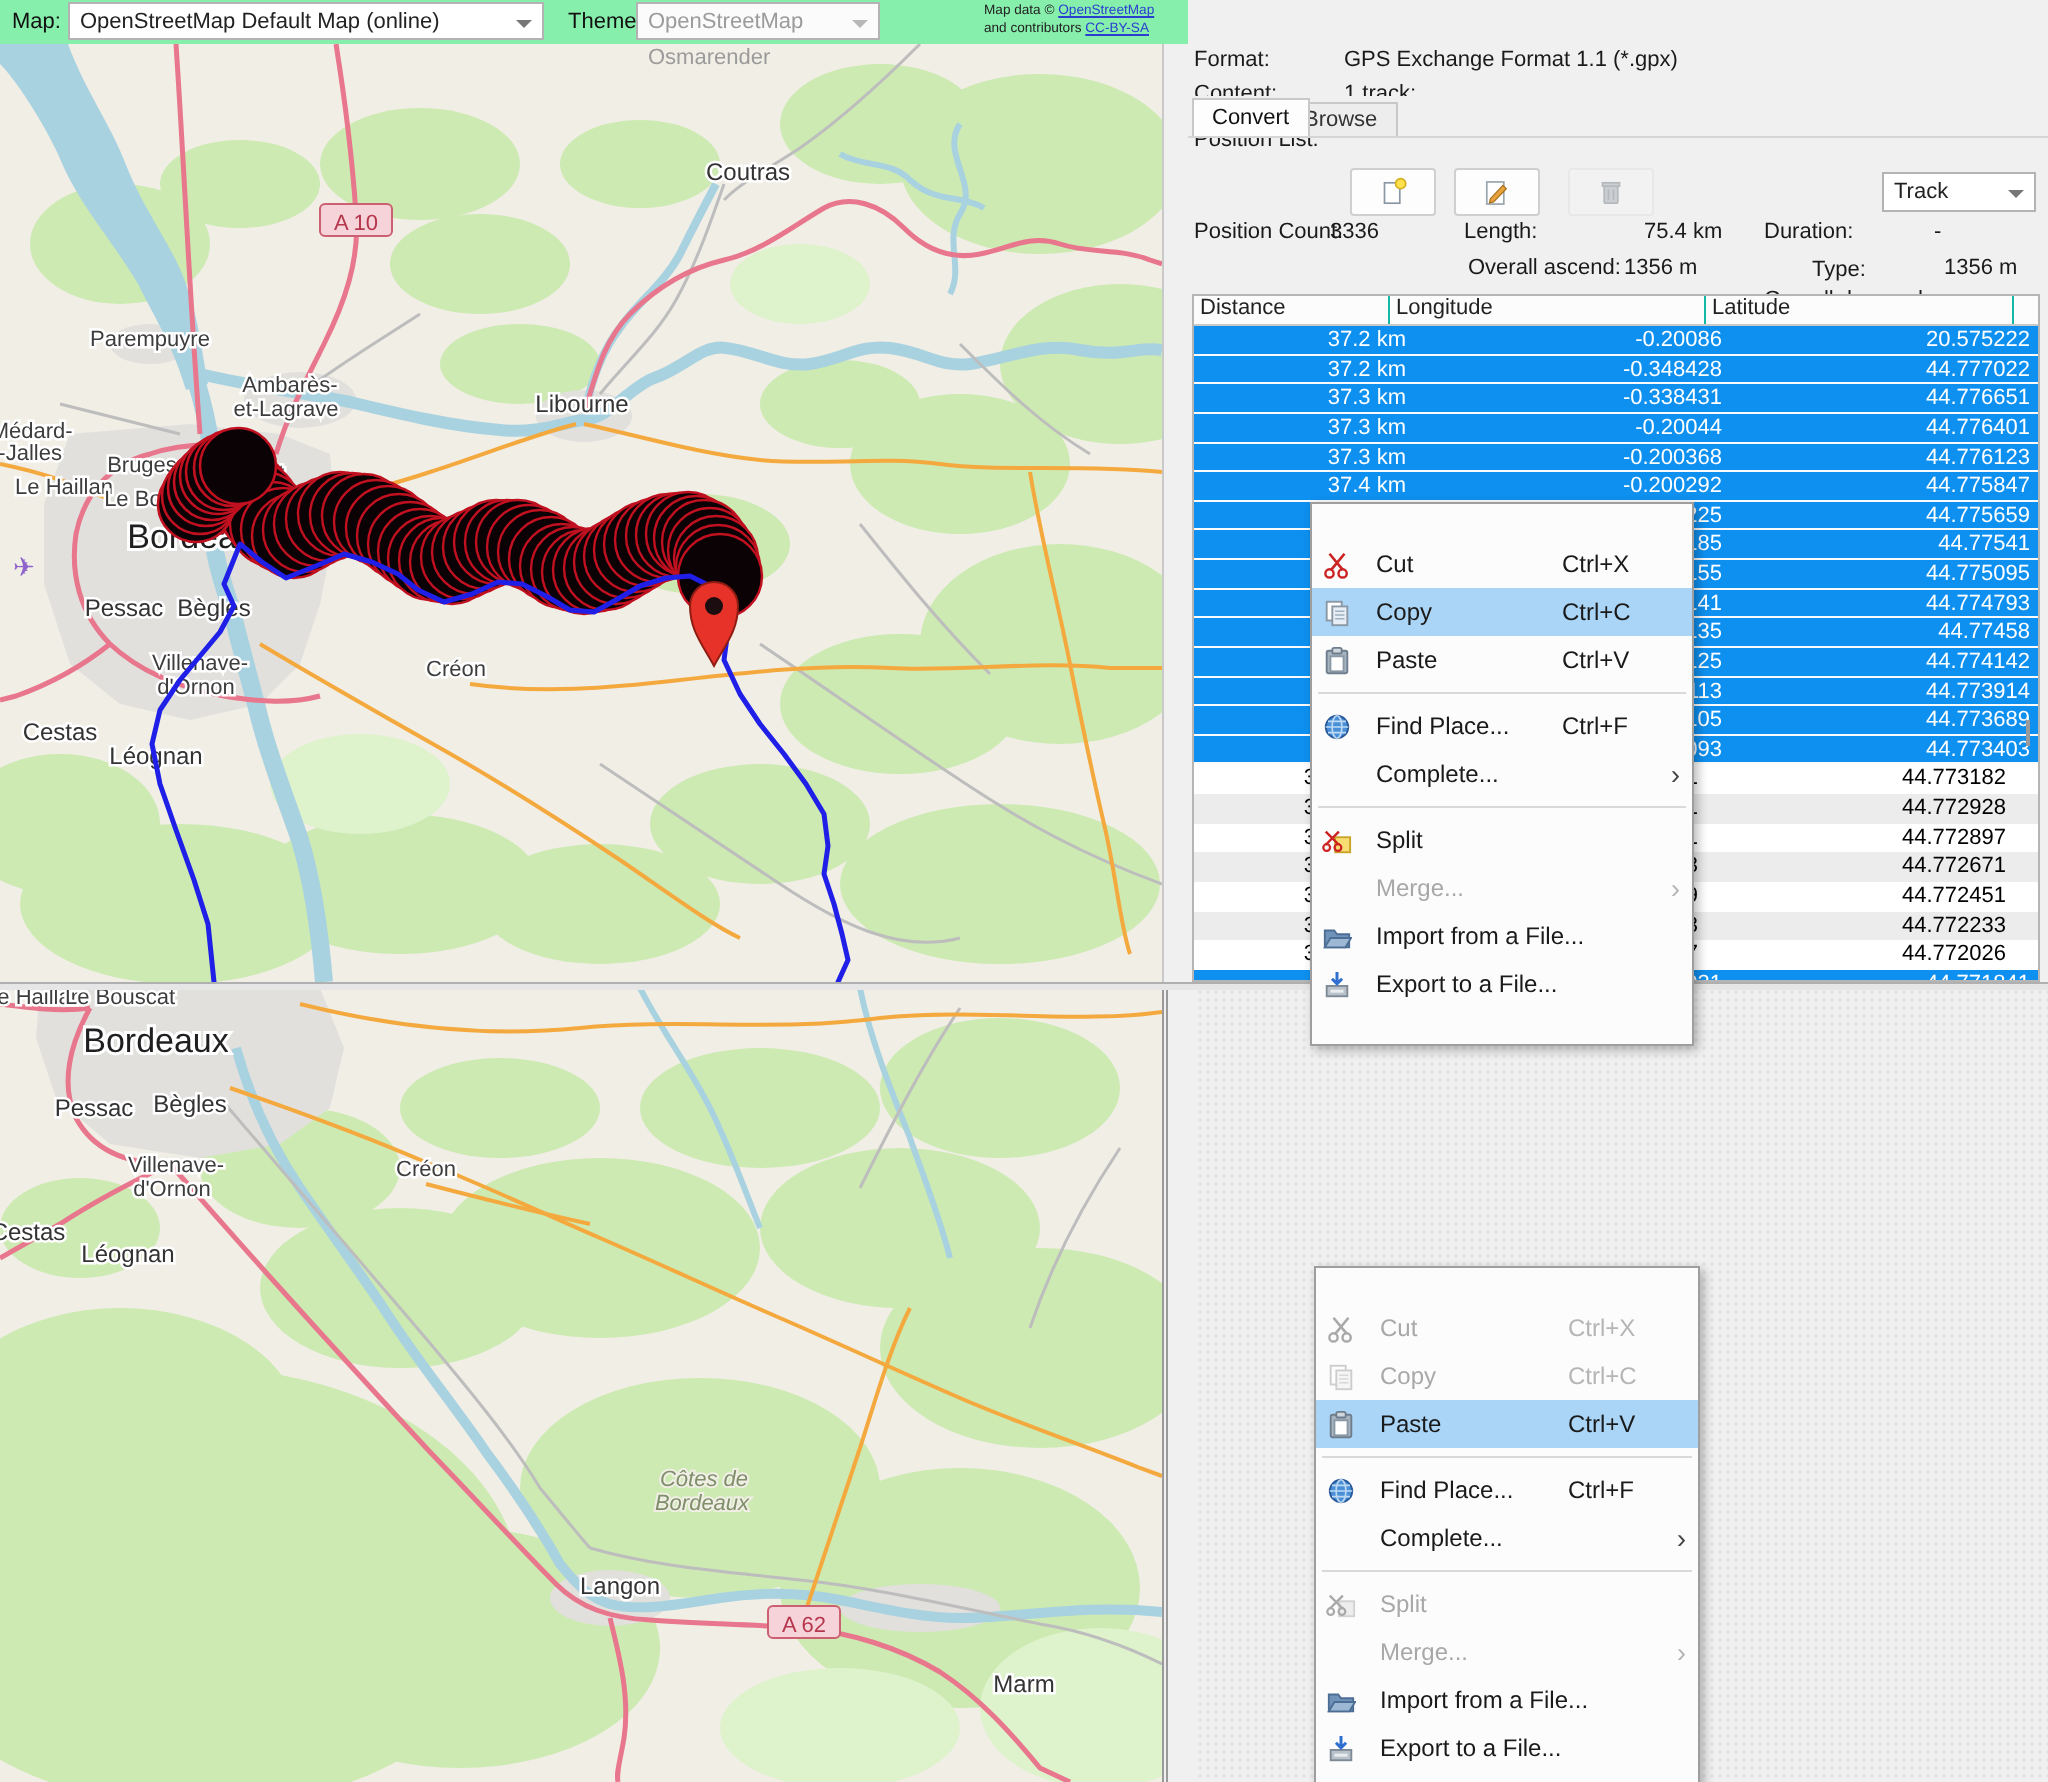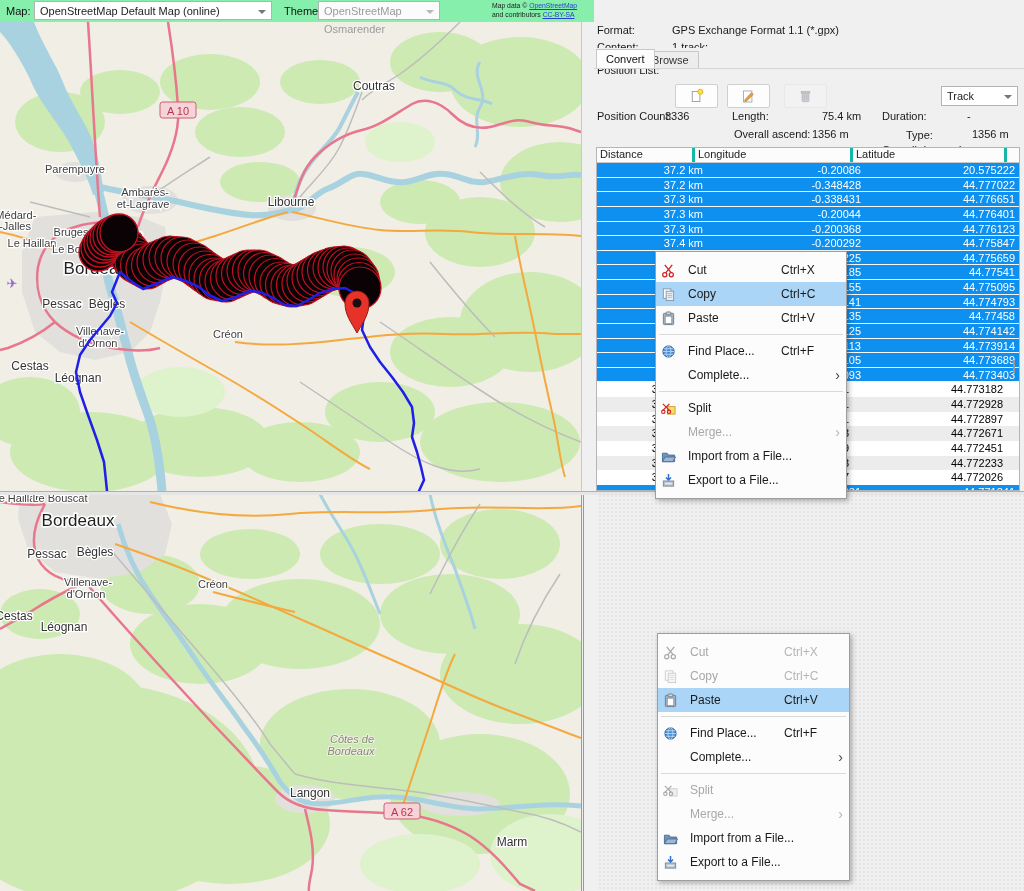--- a/index.html
+++ b/index.html
@@ -50,34 +50,34 @@
   #type-combo .chev{position:absolute;right:5px;top:8px;width:0;height:0;border-left:4px solid transparent;
     border-right:4px solid transparent;border-top:4px solid #777;}
   .pbtn{position:absolute;top:64px;width:41px;height:22px;background:#fdfdfd;border:1px solid #cfcfcf;
     border-radius:2px;display:flex;align-items:center;justify-content:center;cursor:default;}
   .pbtn.disabled{background:#f4f4f4;border-color:#e2e2e2;opacity:.55;}
   .pbtn svg{width:17px;height:17px;}
   
   #postable{left:2px;top:127px;width:424px;height:344px;background:#fff;border:1px solid #b5b5b5;
     box-sizing:border-box;overflow:hidden;}
   #thead{display:flex;height:14px;border-bottom:1px solid #c9c9c9;background:#fcfcfc;}
-  .th{font-size:11px;color:#222;line-height:13px;padding-left:3px;border-right:3px solid #14b8a6;box-sizing:border-box;}
+  .th{font-size:11px;color:#222;line-height:13px;padding-left:3px;border-right:1px solid #14b8a6;box-sizing:border-box;}
   .th0{width:98px;} .th1{width:158px;} .th2{width:154px;}
   .trow{display:flex;height:14.64px;box-sizing:border-box;}
   .trow.alt{background:#ececec;}
   .trow.sel{background:#0e90f0;color:#fff;border-bottom:1px solid #fafafa;justify-content:flex-end;}
   .tc{font-size:11px;line-height:14px;text-align:right;padding-right:4px;box-sizing:border-box;white-space:nowrap;overflow:hidden;}
   .tc0{width:98px;} .tc1{width:158px;} .tc2{width:154px;}
   #vscroll-thumb{position:absolute;right:4px;top:212px;width:2px;height:13px;background:#9a9a9a;}
   
   #panel-bottom{left:594px;top:494px;width:430px;height:397px;background:#f0f0f1;
     background-image:radial-gradient(circle,#e4e4e7 0.8px,transparent 0.9px);background-size:4px 4px;z-index:3;}
   
   .cmenu{position:absolute;width:190px;background:#fcfcfc;border:1px solid #9e9e9e;
-    box-shadow:2px 2px 5px rgba(0,0,0,.28);padding:6px 0;z-index:20;}
+    box-shadow:2px 2px 5px rgba(0,0,0,.28);padding:18px 0;z-index:20;}
   .mi{display:flex;align-items:center;height:24px;padding:0 6px 0 5px;font-size:12px;color:#1a1a1a;cursor:default;}
   .mi.hl{background:#aad5f7;}
   .mi.dis{color:#a8a8a8;}
   .mi.dis .ic{filter:grayscale(1);opacity:.45;}
   .ic{width:20px;height:16px;margin-right:7px;flex:none;display:flex;align-items:center;}
   .ic svg{width:15px;height:15px;}
   .mlbl{flex:1;white-space:nowrap;}
   .msc{width:50px;text-align:left;white-space:nowrap;}
   .mi.dis .msc{color:#b5b5b5;}
   .mar{width:9px;text-align:right;font-size:14px;line-height:14px;color:#444;}

